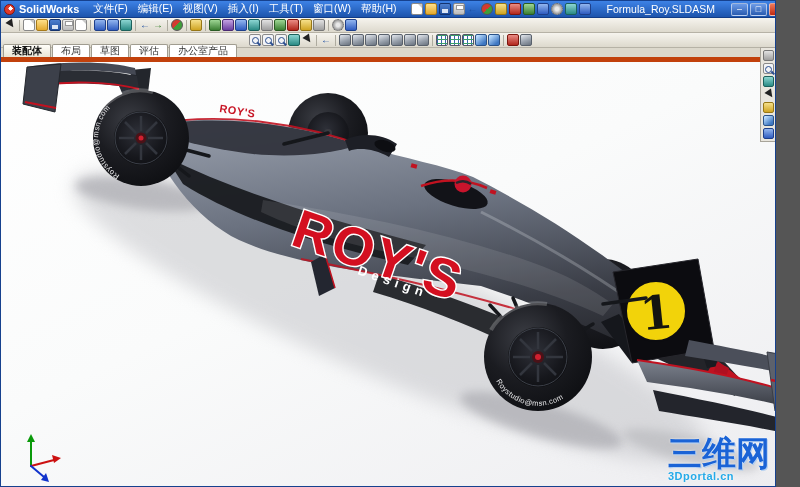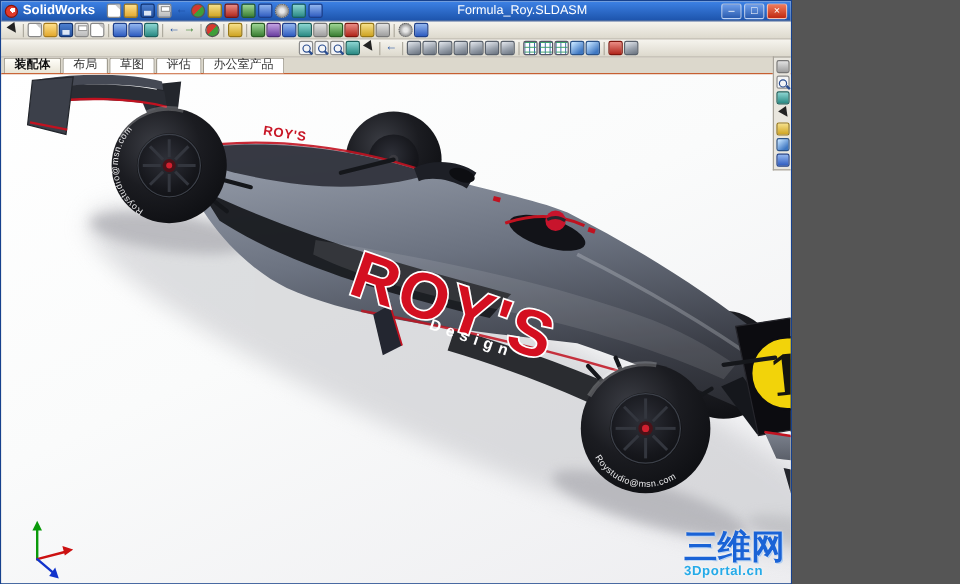--- a/index.html
+++ b/index.html
@@ -1,17 +1,17 @@
 <!DOCTYPE html>
 <html><head>
 <meta charset="utf-8">
 <style>
   html,body{margin:0;padding:0;background:#555;}
   *{box-sizing:border-box;}
-  .window{position:relative;width:660px;height:487px;overflow:hidden;
+  .window{position:relative;width:776px;height:487px;overflow:hidden;
     font-family:"Liberation Sans",sans-serif;background:#ece9e2;border:1px solid #16418e;}
 
   
   .titlebar{height:17px;background:linear-gradient(#3d82e6,#1d54ac);
     border-bottom:1px solid #123c86;display:flex;align-items:center;padding:0 3px;gap:4px;}
   .sw-logo{width:11px;height:11px;border-radius:50%;flex:0 0 auto;
     background:radial-gradient(circle at 62% 38%, #fff 0 26%, #e03a2a 27% 100%);border:1px solid #8a1208;}
   .app-name{color:#fff;font-size:11px;font-weight:bold;white-space:nowrap;}
   .menus{display:flex;gap:2px;margin-left:6px;}
   .menu-item{color:#fff;font-size:10.5px;padding:1px 4px;white-space:nowrap;cursor:default;}
@@ -53,47 +53,56 @@
   .t-red{background:linear-gradient(#ea8d85,#b2271c);border:1px solid #7e150d;}
   .t-green{background:linear-gradient(#9ed694,#3b7f33);border:1px solid #2a5c24;}
   .t-blue{background:linear-gradient(#93b6ef,#2f5cc0);border:1px solid #1e3f8a;}
   .t-teal{background:linear-gradient(#8cd6d2,#2a8a84);border:1px solid #1c615c;}
   .t-purple{background:linear-gradient(#c3a2e2,#6b3fa0);border:1px solid #4a2a73;}
   .t-yellow{background:linear-gradient(#f6e08a,#cfa422);border:1px solid #977716;}
   .t-gray{background:linear-gradient(#e2e2e2,#9e9e9e);border:1px solid #777;}
 
   
   .tabs-row{height:14px;display:flex;align-items:flex-end;gap:1px;padding:0 2px;
-    background:#dcd8cc;border-bottom:1px solid #c2410c;}
+    background:#dcd8cc;border-bottom:5px solid #c2410c;}
   .tab{font-size:10px;line-height:12px;padding:0 8px;color:#333;background:#ffffff;
     border:1px solid #a09c90;border-bottom:none;border-radius:2px 2px 0 0;cursor:default;white-space:nowrap;}
   .tab.active{background:linear-gradient(#fffef9,#e9e5d6);font-weight:bold;color:#111;}
 
   
   .viewport{position:absolute;left:0;right:0;top:61px;bottom:0;
     background:linear-gradient(155deg,#ffffff 0%,#fafbfb 45%,#ededf0 100%);overflow:hidden;}
   .viewport svg{position:absolute;inset:0;font-family:"Liberation Sans",sans-serif;}
   .watermark{position:absolute;right:5px;bottom:4px;line-height:1.02;cursor:default;}
-  .wm1{font-size:28px;font-weight:bold;color:#1a63d6;text-shadow:0 0 2px #fff,1px 1px 0 #9fc4ef;}
+  .wm1{font-size:34px;font-weight:bold;color:#1a63d6;text-shadow:0 0 2px #fff,1px 1px 0 #9fc4ef;}
   .wm2{font-size:11px;font-weight:bold;color:#25aae8;letter-spacing:.5px;text-shadow:0 0 2px #fff;}
 
   
   .right-toolbar{position:absolute;top:46px;right:0;width:15px;background:#e9e6de;
     border:1px solid #a8a49a;border-right:none;padding:2px 0;display:flex;flex-direction:column;
     gap:2px;align-items:center;z-index:5;}
   .right-toolbar .ti{width:11px;height:11px;}
 </style>
 </head>
 <body>
 
 <div class="window">
 
   <div class="titlebar">
     <div class="sw-logo"></div>
     <div class="app-name">SolidWorks</div>
+    <div class="menus">
+        <span class="menu-item">文件(F)</span>
+        <span class="menu-item">编辑(E)</span>
+        <span class="menu-item">视图(V)</span>
+        <span class="menu-item">插入(I)</span>
+        <span class="menu-item">工具(T)</span>
+        <span class="menu-item">窗口(W)</span>
+        <span class="menu-item">帮助(H)</span>
+      </div>
     <div class="qat">
         <div class="ti t-page" title="new"></div>
         <div class="ti t-folder" title="open"></div>
         <div class="ti t-save" title="save"></div>
         <div class="ti t-print" title="print"></div>
         <div class="ti t-undo" title="undo"></div>
         <div class="ti t-rebuild" title="rebuild"></div>
         <div class="ti t-yellow" title="edit-color"></div>
         <div class="ti t-red" title="sketch"></div>
         <div class="ti t-green" title="assembly"></div>

